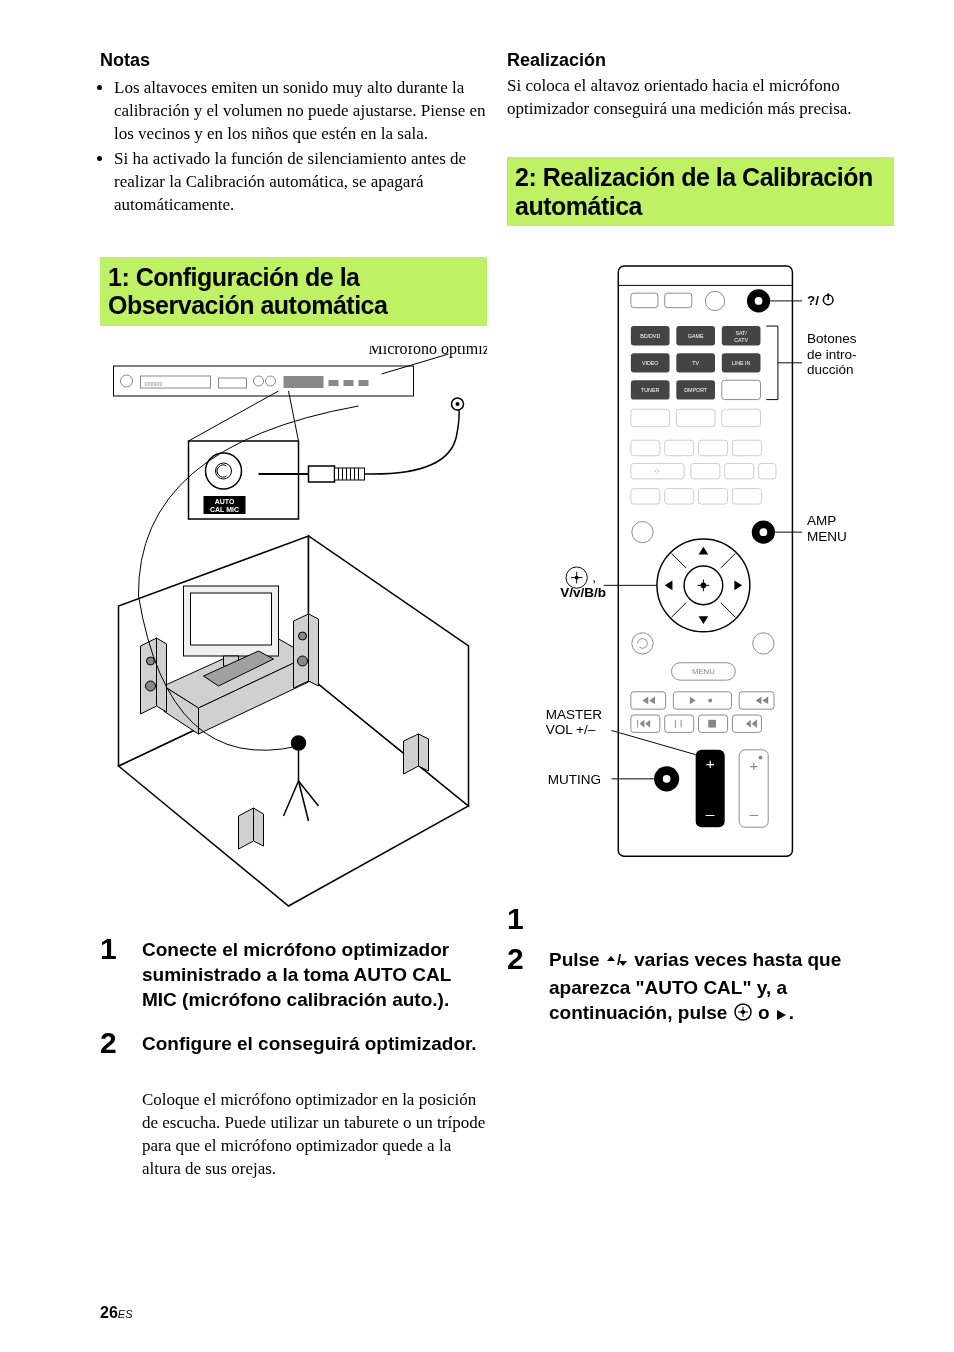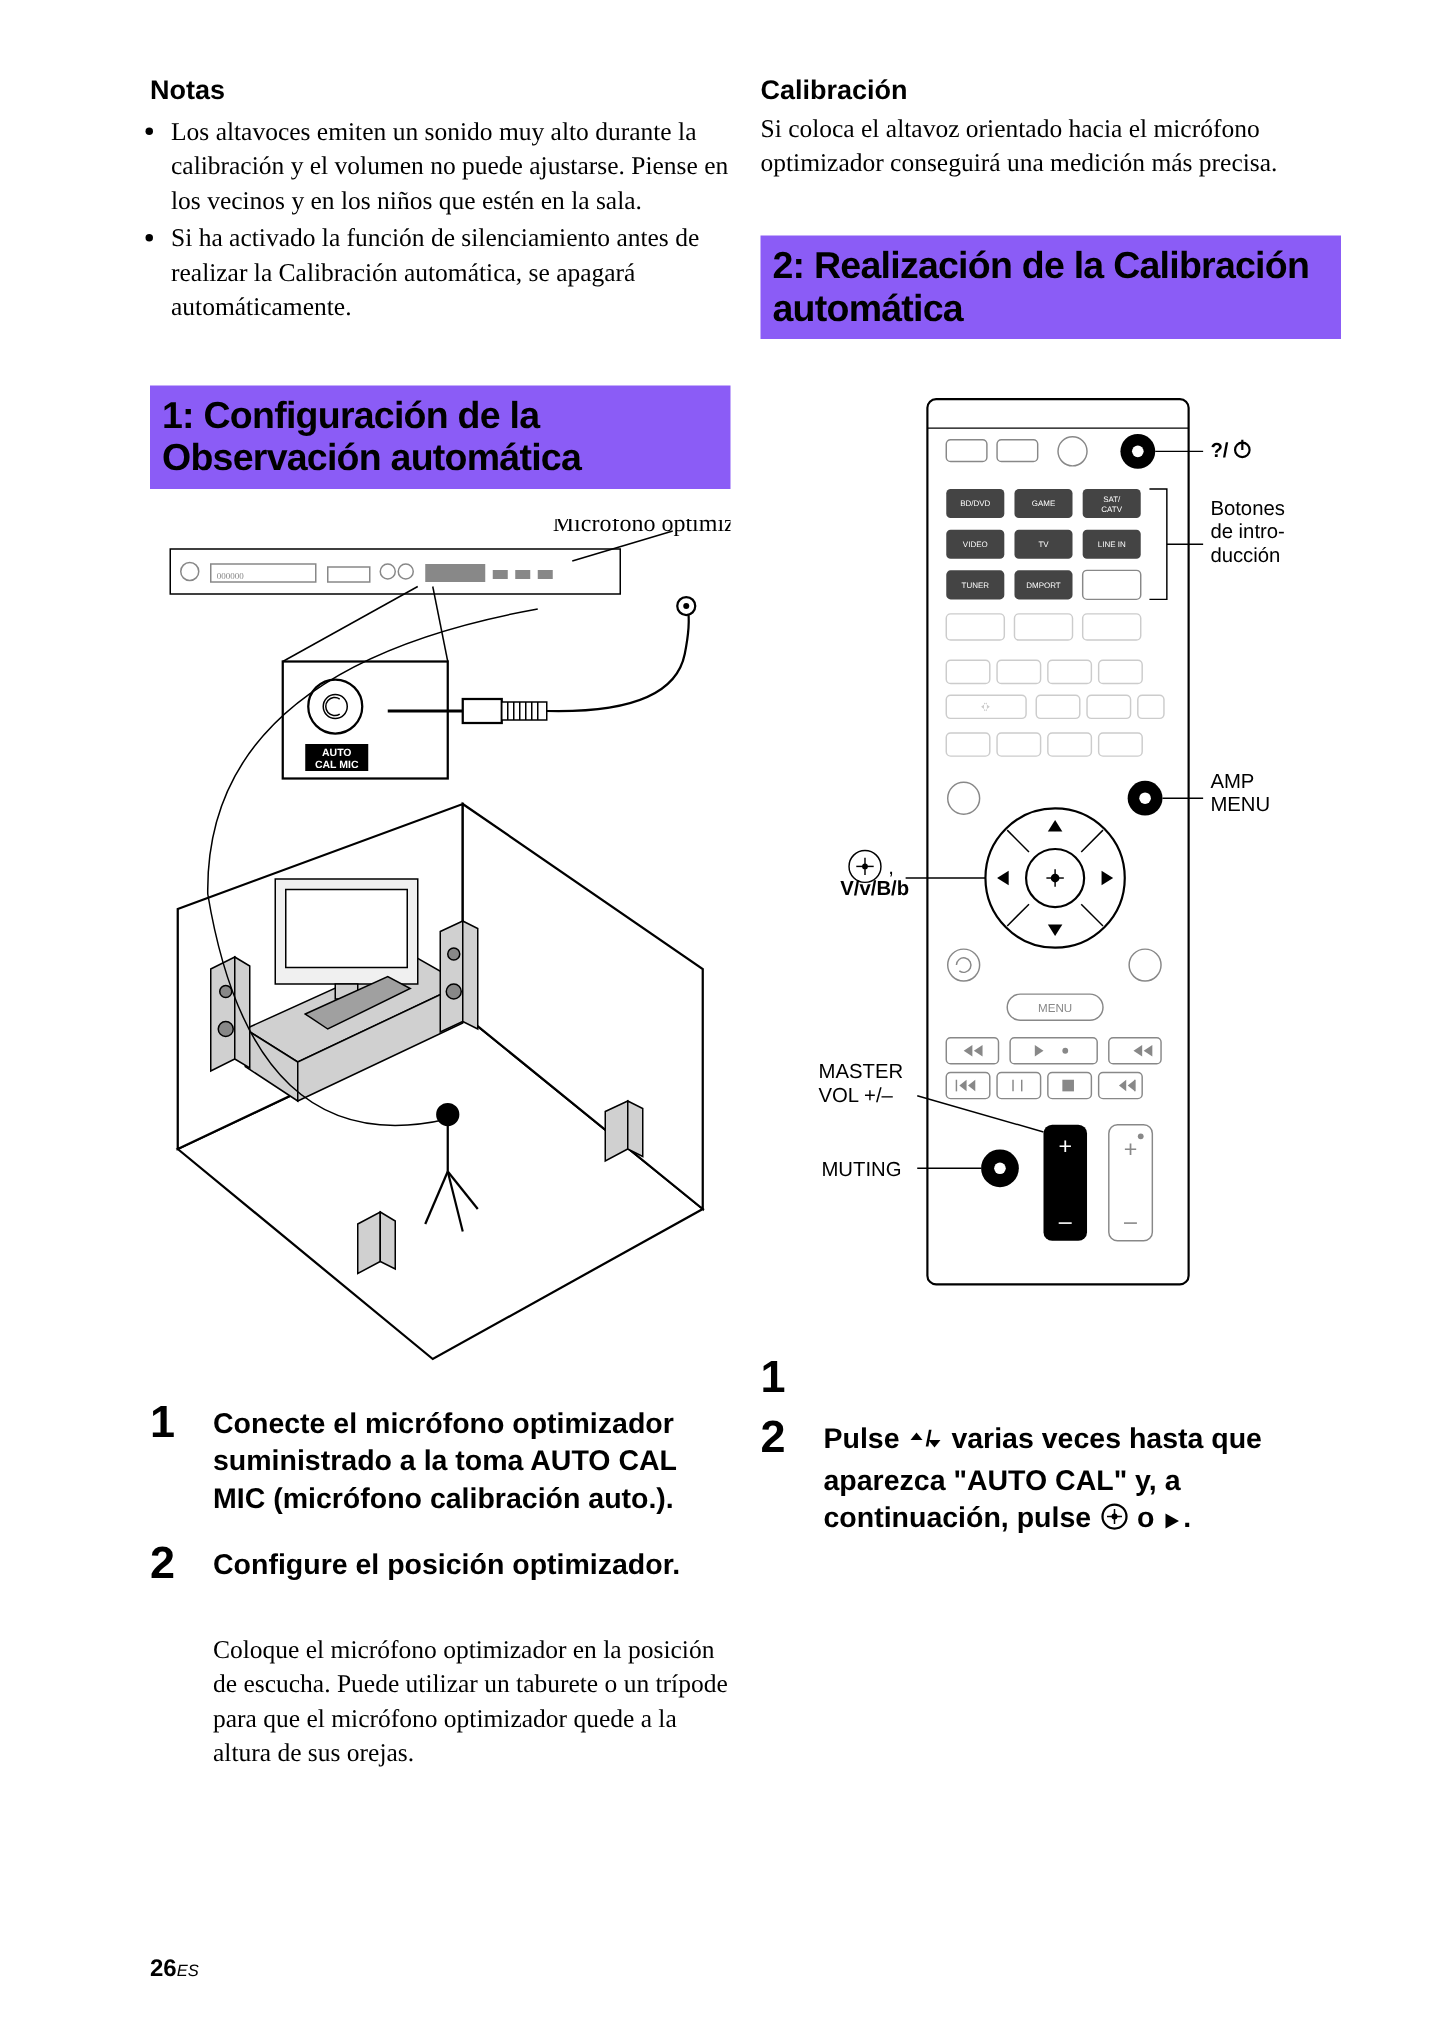--- a/index.html
+++ b/index.html
@@ -30,21 +30,21 @@
     font-size: 17px;
     line-height: 1.35;
     margin-bottom: 40px;
     padding-left: 14px;
   }
   .bullet-list li {
     list-style: disc;
     margin-bottom: 2px;
   }
   .section-bar {
-    background: #8b5cf6;
+    background: #bef264;
     font-family: Arial, Helvetica, sans-serif;
     font-weight: bold;
     font-size: 25px;
     line-height: 1.15;
     padding: 6px 8px 6px 8px;
     margin-bottom: 20px;
     letter-spacing: -0.5px;
   }
   .obs-heading {
     font-family: Arial, Helvetica, sans-serif;
@@ -239,30 +239,30 @@
     <div class="step-row">
       <div class="step-num">1</div>
       <div class="step-body">
         <div class="step-title">Conecte el micrófono optimizador suministrado a la toma AUTO CAL MIC (micrófono calibración auto.).</div>
       </div>
     </div>
 
     <div class="step-row">
       <div class="step-num">2</div>
       <div class="step-body">
-        <div class="step-title">Configure el posición optimizador.</div>
+        <div class="step-title">Configure el conseguirá optimizador.</div>
         <div class="step-desc">Coloque el micrófono optimizador en la posición de escucha. Puede utilizar un taburete o un trípode para que el micrófono optimizador quede a la altura de sus orejas.</div>
       </div>
     </div>
 
   </div>
 
   <div class="col">
 
-    <div class="obs-heading">Calibración</div>
+    <div class="obs-heading">Realización</div>
     <div class="obs-text">Si coloca el altavoz orientado hacia el micrófono optimizador conseguirá una medición más precisa.</div>
 
     <div class="section-bar">2: Realización de la Calibración automática</div>
 
     <div class="remote-box">
       <svg viewBox="0 0 400 640" width="100%" height="100%">
 
         <rect x="115" y="10" width="180" height="610" rx="6" fill="#fff" stroke="#000" stroke-width="1.5"></rect>
         <line x1="115" y1="30" x2="295" y2="30" stroke="#000"></line>
 

